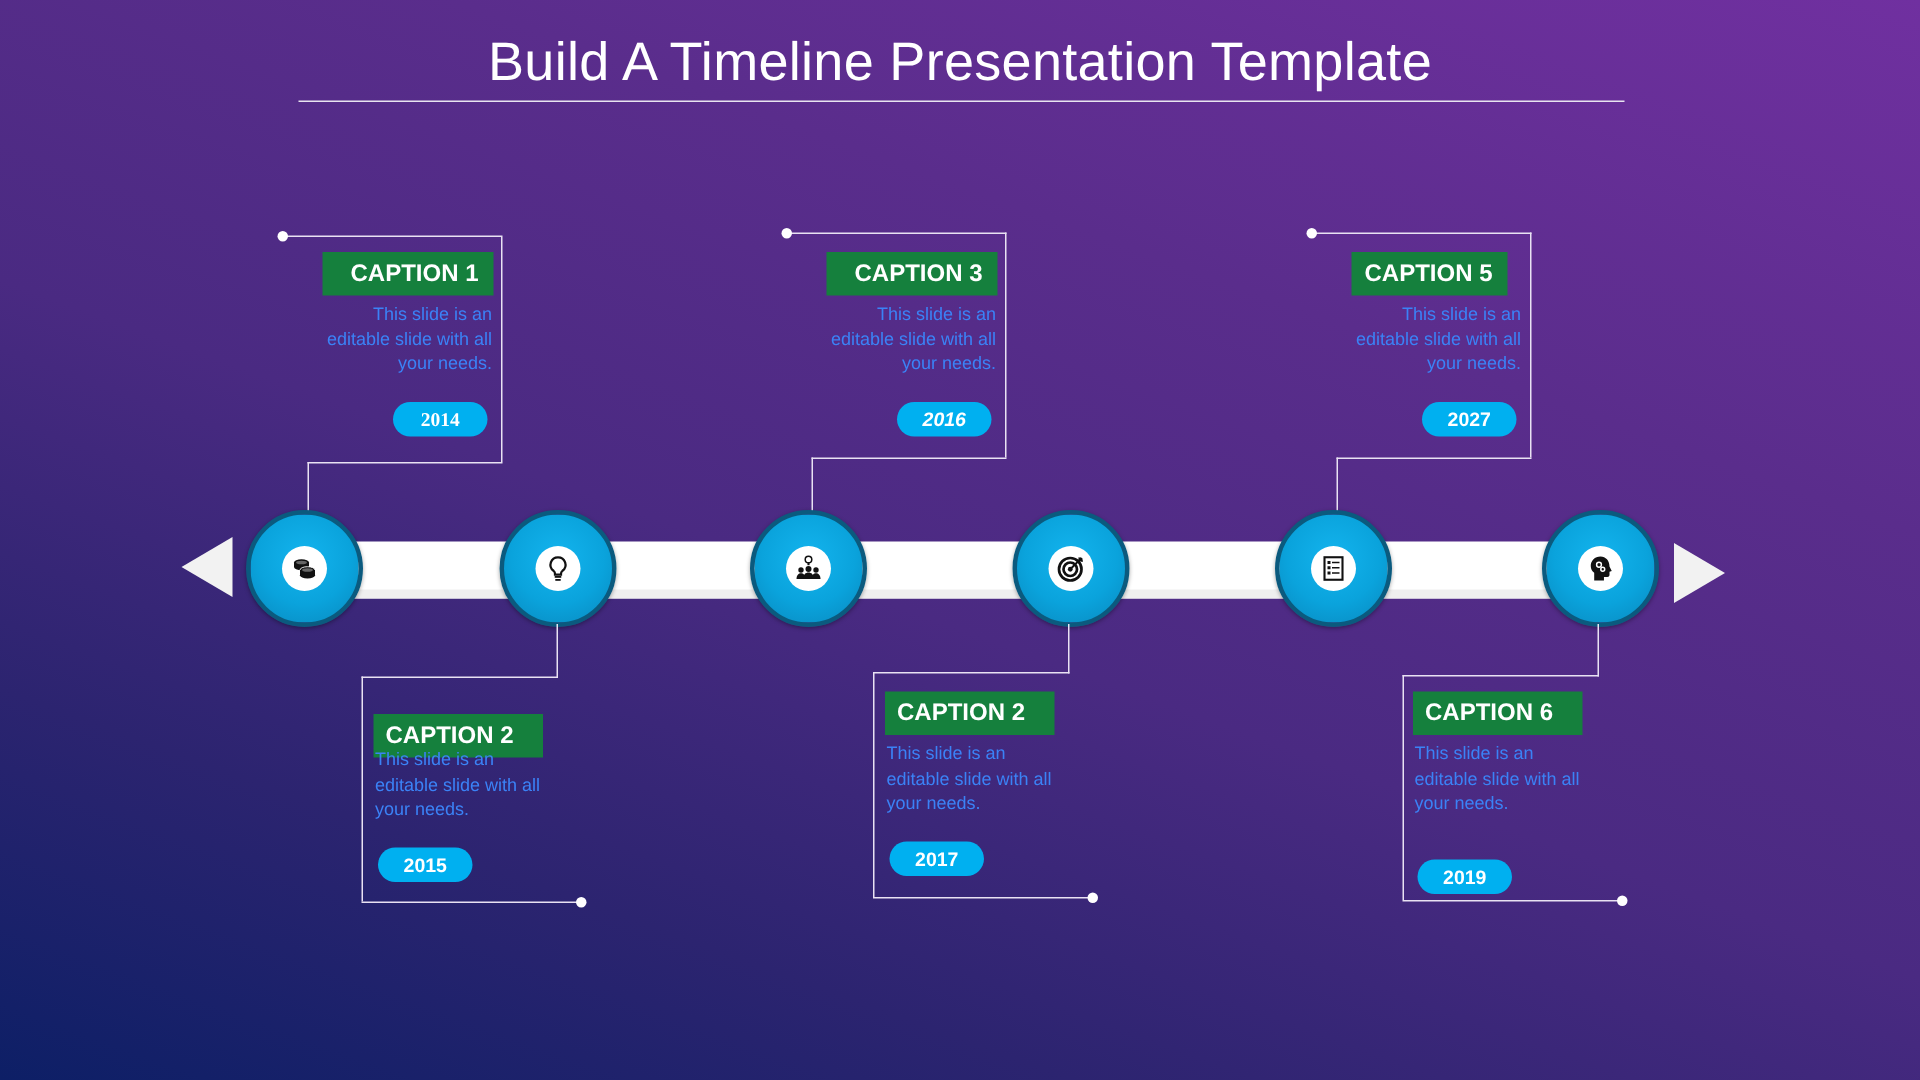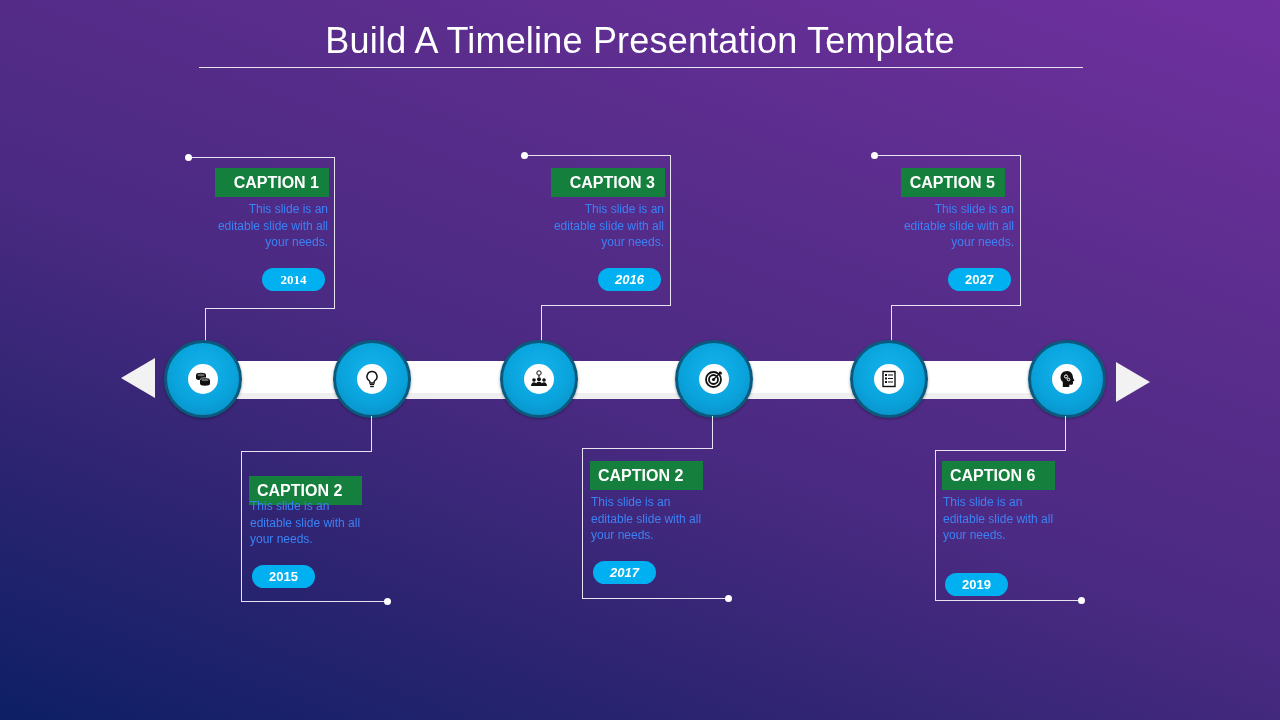--- a/index.html
+++ b/index.html
@@ -143,21 +143,21 @@
     </svg>
   </div>
 </div>
 <div class="line" style="left:712px;top:416px;width:1px;height:33px;"></div>
 <div class="line" style="left:582px;top:448px;width:131px;height:1px;"></div>
 <div class="line" style="left:582px;top:448px;width:1px;height:150px;"></div>
 <div class="line" style="left:582px;top:598px;width:147px;height:1px;"></div>
 <div class="dot" style="left:725px;top:595px;"></div>
 <div class="cap-label" style="left:590px;top:461px;width:113px;">CAPTION 2</div>
 <div class="cap-desc align-l" style="left:591px;top:494px;">This slide is an editable slide with all your needs.</div>
-<div class="year" style="left:593px;top:561px;font-style:italic;">2017</div>
+<div class="year" style="left:593px;top:561px;">2017</div>
 
 <div class="line" style="left:874px;top:155px;width:147px;height:1px;"></div>
 <div class="dot" style="left:871px;top:152px;"></div>
 <div class="line" style="left:1020px;top:155px;width:1px;height:150px;"></div>
 <div class="line" style="left:891px;top:305px;width:130px;height:1px;"></div>
 <div class="line" style="left:891px;top:305px;width:1px;height:37px;"></div>
 <div class="cap-label" style="left:901px;top:168px;width:104px;text-align:right;padding-right:10px;">CAPTION 5</div>
 <div class="cap-desc align-r" style="left:894px;top:201px;">This slide is an editable slide with all your needs.</div>
 <div class="year" style="left:948px;top:268px;">2027</div>
 <div class="node" style="left:850px;top:340px;">

